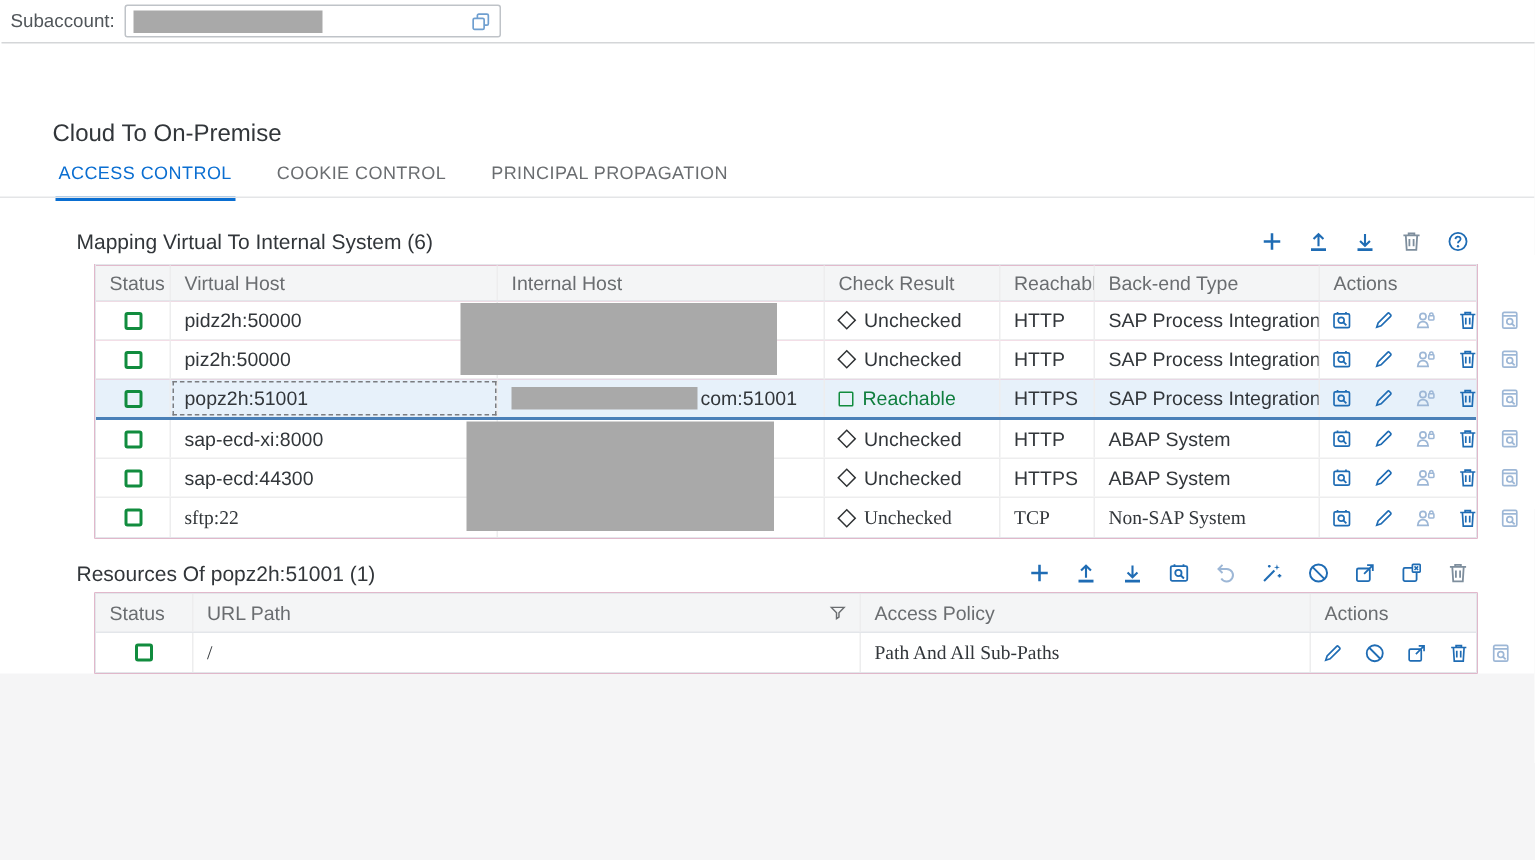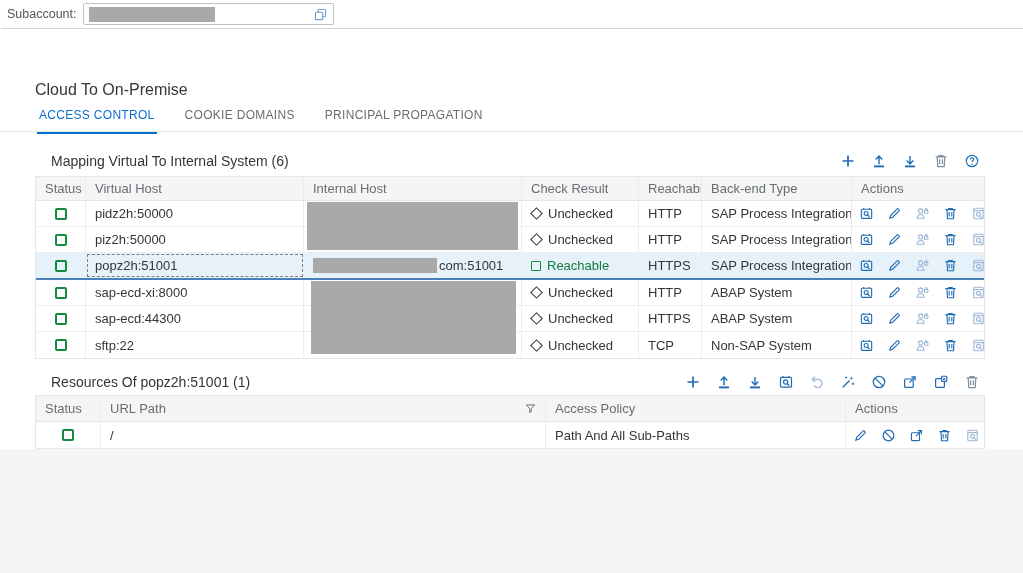--- a/index.html
+++ b/index.html
@@ -32,28 +32,28 @@
 
   
   .tblwrap { position:absolute; left:35px; width:950px; }
   .tbl1 { top:145px; }
   .tbl2 { top:368px; }
   .titlebar { display:flex; align-items:center; justify-content:space-between; padding:0 2px 0 16px; }
   .tbl1 .titlebar { height:31px; }
   .tbl2 .titlebar { height:27px; }
   .tbl-title { font-size:14px; color:#32363a; }
   .toolbar { display:flex; align-items:center; gap:15px; padding-right:3px; }
-  .grid { border:1px solid #e3e6ea; background:#be185d; }
+  .grid { border:1px solid #e3e6ea; background:#be185d;margin-left:28px; }
   .hrow, .drow { display:grid; align-items:stretch; }
   .t1cols { grid-template-columns:50px 218px 218px 117px 63px 150px 134px; }
   .t2cols { grid-template-columns:65px 445px 300px 140px; }
   .hrow { height:24px; background:#f4f5f6; border-bottom:1px solid #e3e6ea; }
   .tbl2 .hrow { height:26px; }
   .drow { height:26px; border-bottom:1px solid #ededee; background:#fff; }
-  .drow:last-child { border-bottom:none; }
+  .drow:last-child { border-bottom:none;font-family:Liberation Serif, serif; }
   .drow.selected { background:#e7f1fa; border-bottom:2px solid #4a80b8; height:27px; }
   .cell { display:flex; align-items:center; padding-left:9px; font-size:13px; color:#32363a; border-right:1px solid #ededee; overflow:hidden; white-space:nowrap; }
   .cell:last-child { border-right:none; }
   .hcell { font-size:13px; color:#6a6d70; }
   .c-status { justify-content:center; padding-left:0; }
   .sq-green { width:12px; height:12px; border:2px solid #118c3e; border-radius:2px; flex:none; }
   .chk { display:flex; align-items:center; gap:6px; }
   .diamond { width:9px; height:9px; border:1.6px solid #2f3234; transform:rotate(45deg); flex:none; margin:0 1px; }
   .sq-green-sm { width:10px; height:10px; border:1.8px solid #118c3e; border-radius:1px; flex:none; }
   .green-text { color:#107e3e; }
@@ -156,21 +156,21 @@
           <use href="#i-copy"></use>
         </svg>
       </span>
   </div>
 </div>
 
 <div class="page-title">Cloud To On-Premise</div>
 
 <div class="tabs">
   <div class="tab active">ACCESS CONTROL</div>
-  <div class="tab">COOKIE DOMAINS</div>
+  <div class="tab">COOKIE CONTROL</div>
   <div class="tab">PRINCIPAL PROPAGATION</div>
 </div>
 <div class="tabline"></div>
 
 <div class="tblwrap tbl1" style="position:absolute;">
   <div class="titlebar">
     <span class="tbl-title">Mapping Virtual To Internal System (6)</span>
     <div class="toolbar">
       <span class="ic">
           <svg>

